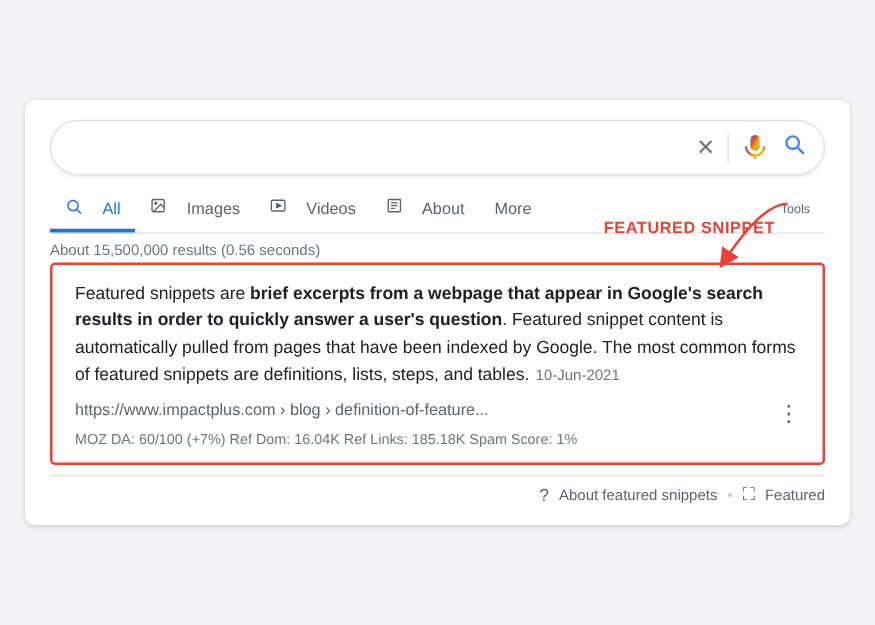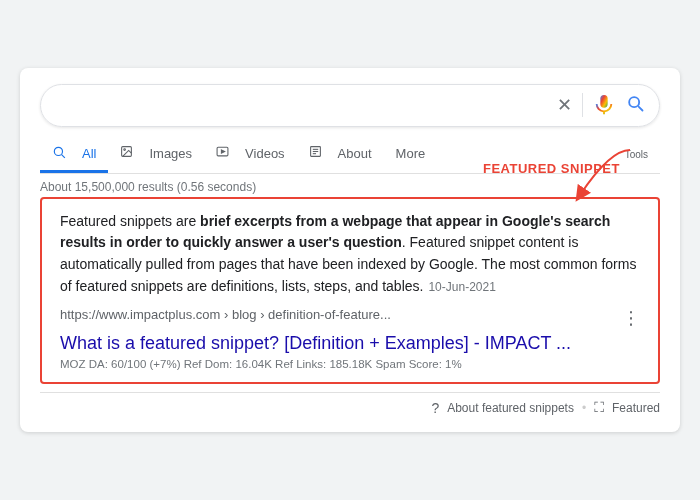--- a/index.html
+++ b/index.html
@@ -284,21 +284,20 @@
     </svg>
 
     <div class="snippet-box">
       <p class="snippet-text">
         <span>Featured snippets are </span><b>brief excerpts from a webpage that appear in Google's search results in order to quickly answer a user's question</b><span>. Featured snippet content is automatically pulled from pages that have been indexed by Google. The most common forms of featured snippets are definitions, lists, steps, and tables.</span><span class="snippet-date">10-Jun-2021</span>
       </p>
       <div class="snippet-url-row">
         <span class="snippet-url">https://www.impactplus.com › blog › definition-of-feature...</span>
         <span class="snippet-menu-dots">⋮</span>
       </div>
-      <a class="snippet-title" href="#">What is a featured snippet? [Definition + Examples] - IMPACT ...</a>
       <div class="snippet-meta">MOZ DA: 60/100 (+7%)   Ref Dom: 16.04K   Ref Links: 185.18K   Spam Score: 1%</div>
     </div>
   </div>
 
   <div class="page-footer">
     <span style="font-size:14px;color:#5f6368;">?</span>
     <span class="footer-link">About featured snippets</span>
     <span class="footer-separator">•</span>
     <span style="font-size:14px;color:#5f6368;">⛶</span>
     <span class="footer-link">Featured</span>

